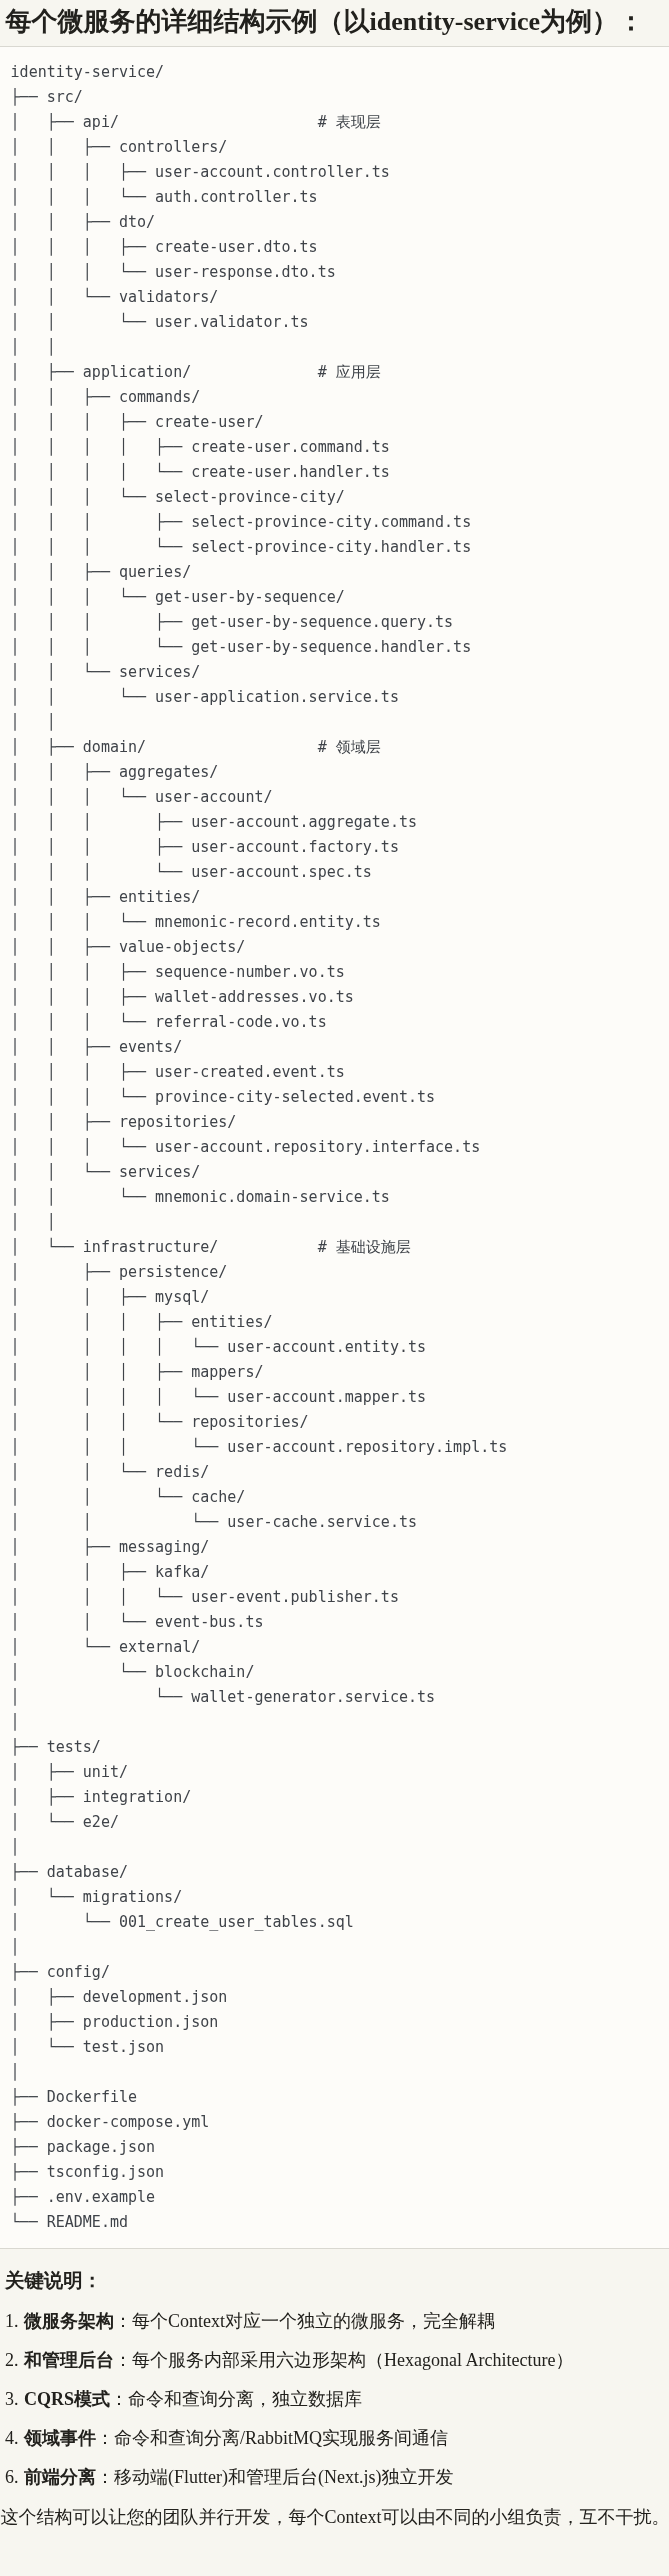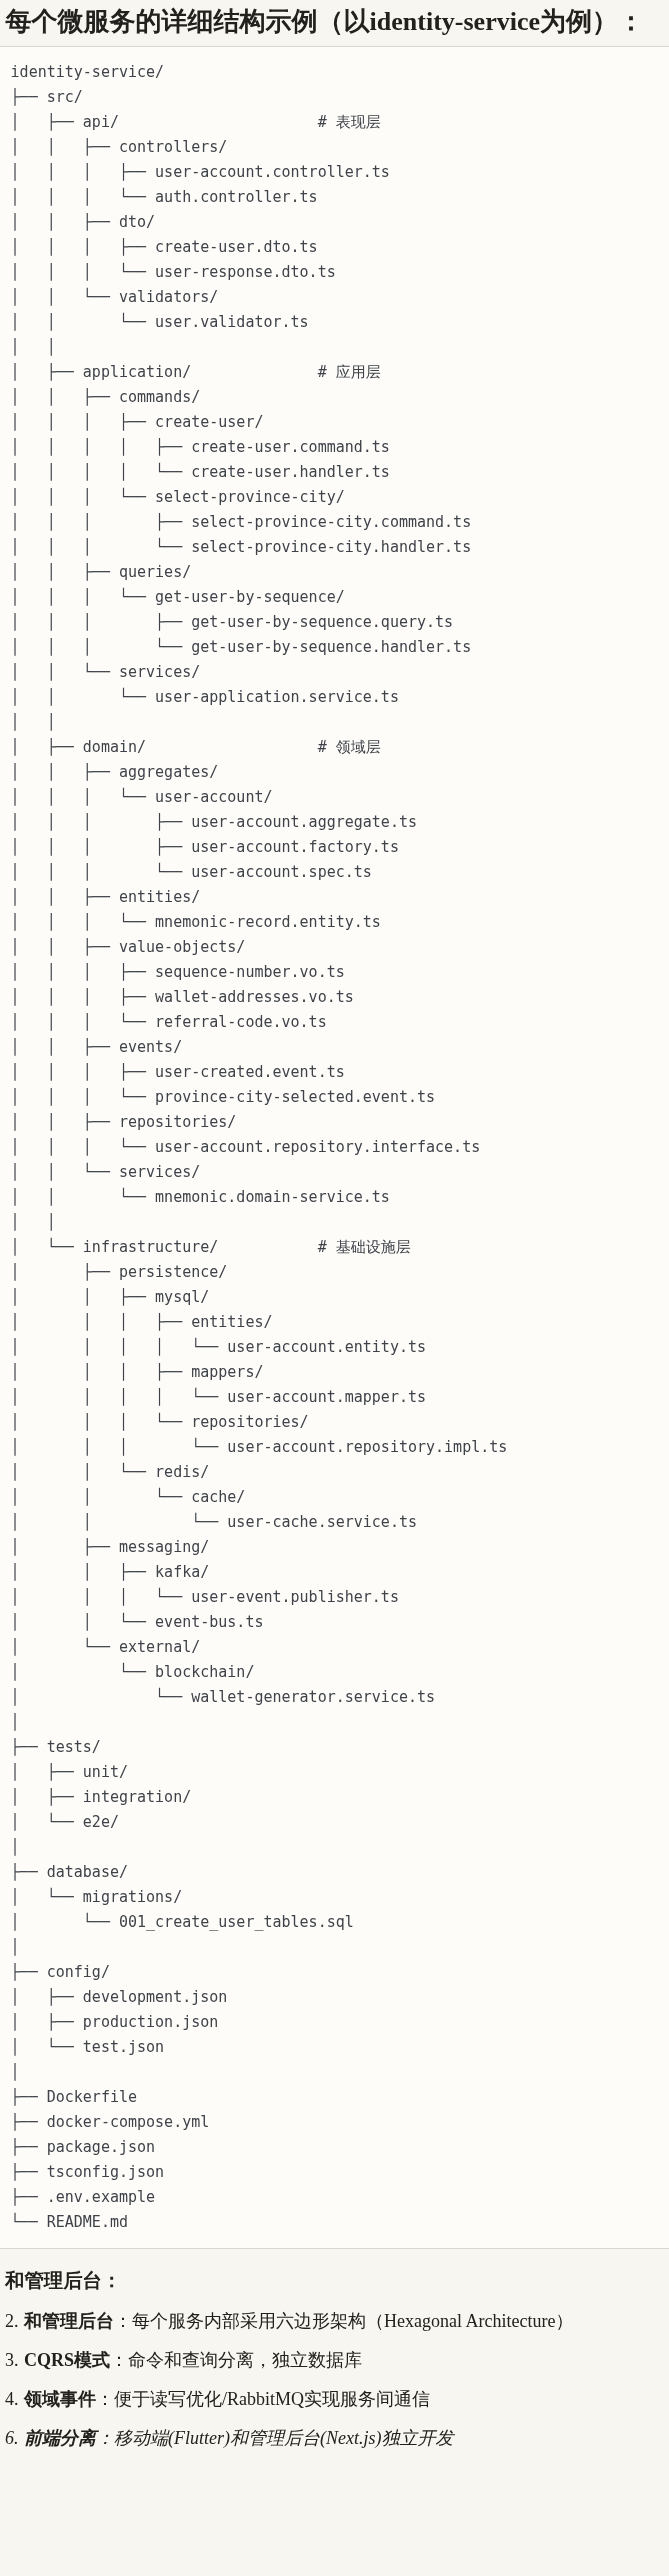--- a/index.html
+++ b/index.html
@@ -46,21 +46,21 @@
     list-style: none;
     margin: 0;
     padding: 0 0 0 5px;
   }
   .note-item {
     font-size: 18px;
     line-height: 24px;
     margin-bottom: 15px;
     white-space: nowrap;
   }
-  .note-item:last-child { margin-bottom: 4px; font-style: italic; }
+  .note-item:last-child { margin-bottom: 4px; }
   .note-num { margin-right: 5.6px; }
   .note-label { font-weight: 700; }
   .note-sep { font-weight: 400; }
   .closing {
     font-size: 18px;
     line-height: 24px;
     margin: 15.6px 0 0 0.6px;
     white-space: nowrap;
   }
 </style>
@@ -152,24 +152,26 @@
 │   ├── production.json
 │   └── test.json
 │
 ├── Dockerfile
 ├── docker-compose.yml
 ├── package.json
 ├── tsconfig.json
 ├── .env.example
 └── README.md</code></pre>
 
-  <h3 class="notes-title">和管理后台：</h3>
+  <h3 class="notes-title">关键说明：</h3>
 
   <ol class="notes-list">
+    <li class="note-item"><span class="note-num">1.</span><strong class="note-label">微服务架构</strong><span class="note-sep">：</span><span class="note-text">每个Context对应一个独立的微服务，完全解耦</span></li>
     <li class="note-item"><span class="note-num">2.</span><strong class="note-label">和管理后台</strong><span class="note-sep">：</span><span class="note-text">每个服务内部采用六边形架构（Hexagonal Architecture）</span></li>
     <li class="note-item"><span class="note-num">3.</span><strong class="note-label">CQRS模式</strong><span class="note-sep">：</span><span class="note-text">命令和查询分离，独立数据库</span></li>
-    <li class="note-item"><span class="note-num">4.</span><strong class="note-label">领域事件</strong><span class="note-sep">：</span><span class="note-text">便于读写优化/RabbitMQ实现服务间通信</span></li>
+    <li class="note-item"><span class="note-num">4.</span><strong class="note-label">领域事件</strong><span class="note-sep">：</span><span class="note-text">命令和查询分离/RabbitMQ实现服务间通信</span></li>
     <li class="note-item"><span class="note-num">6.</span><strong class="note-label">前端分离</strong><span class="note-sep">：</span><span class="note-text">移动端(Flutter)和管理后台(Next.js)独立开发</span></li>
   </ol>
 
+  <p class="closing">这个结构可以让您的团队并行开发，每个Context可以由不同的小组负责，互不干扰。</p>
 
 </main>
 
 
 </body></html>

